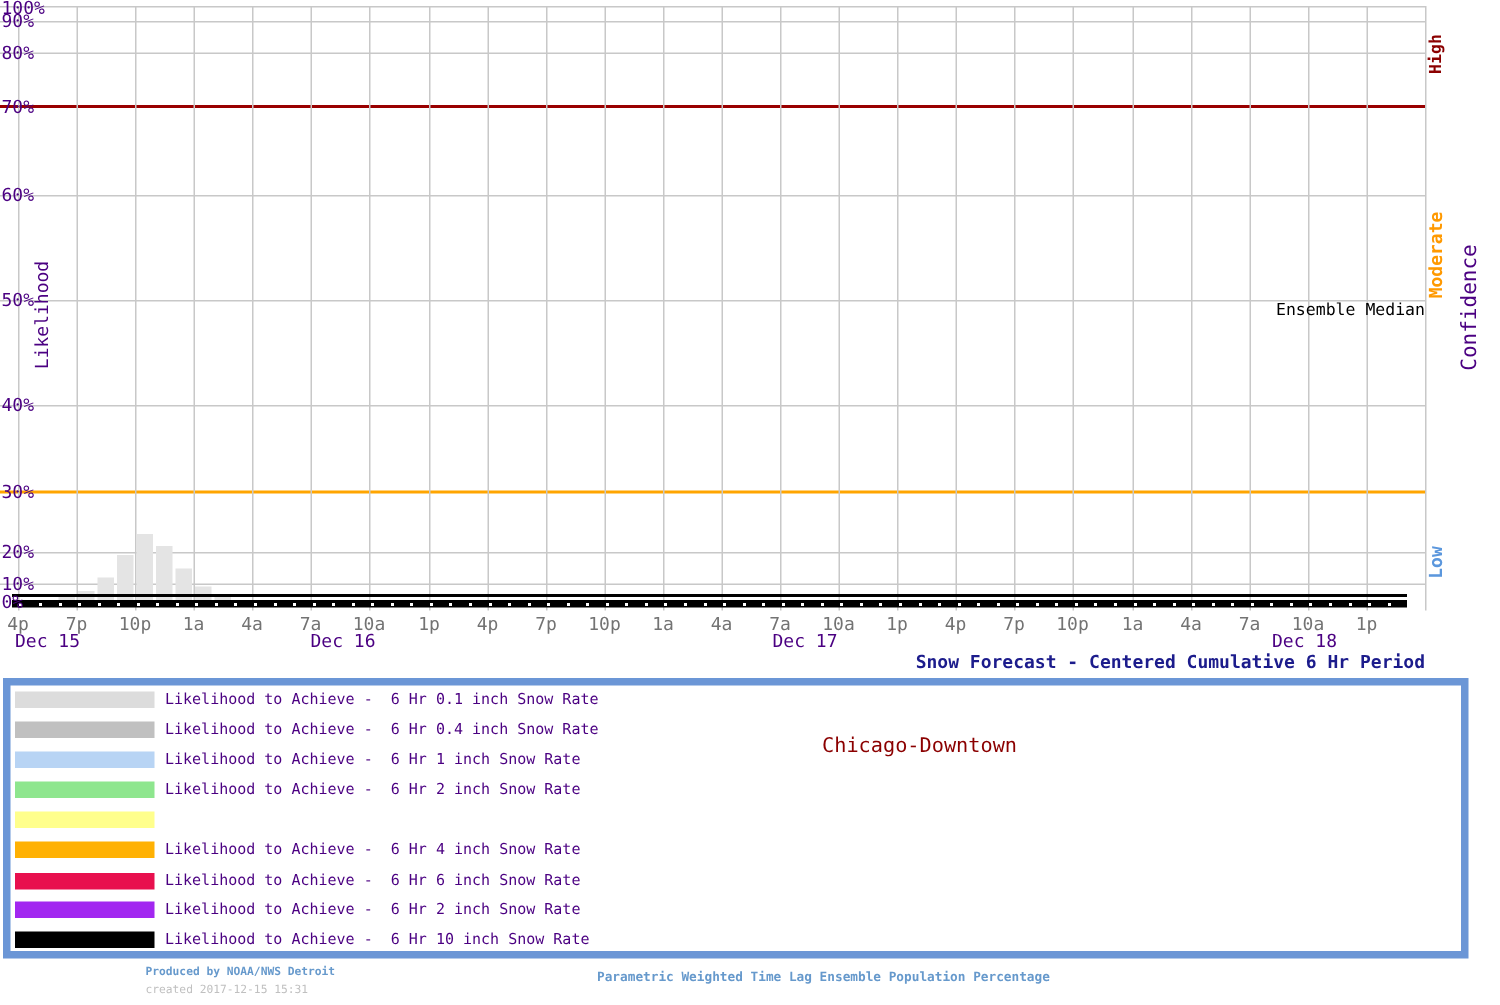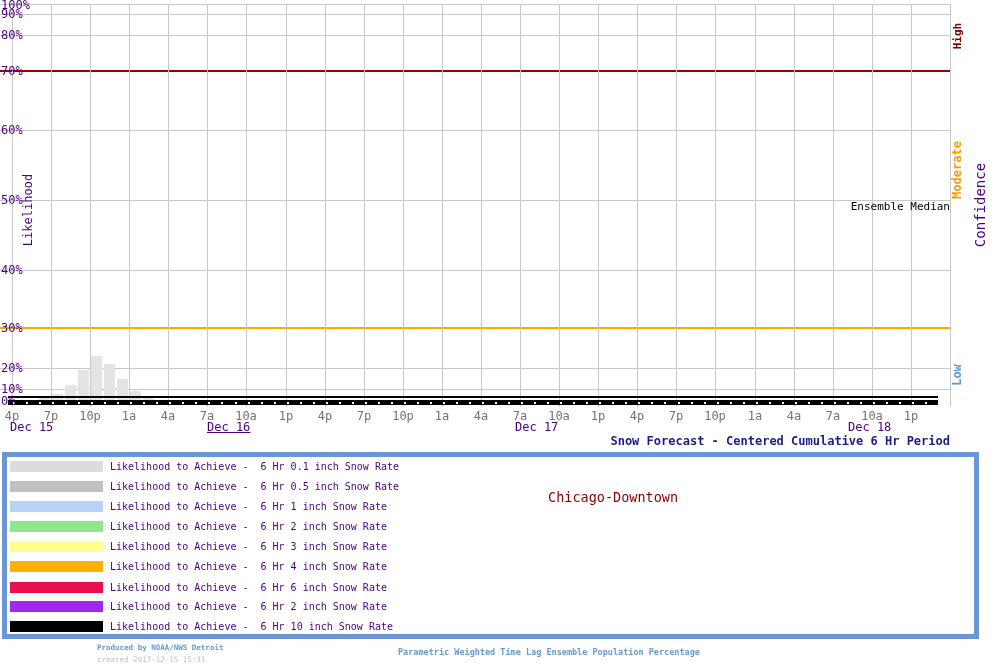--- a/index.html
+++ b/index.html
@@ -100,21 +100,21 @@
       <div class="xlab" style="left: 598px;">1p</div>
       <div class="xlab" style="left: 637px;">4p</div>
       <div class="xlab" style="left: 676px;">7p</div>
       <div class="xlab" style="left: 715px;">10p</div>
       <div class="xlab" style="left: 755px;">1a</div>
       <div class="xlab" style="left: 794px;">4a</div>
       <div class="xlab" style="left: 833px;">7a</div>
       <div class="xlab" style="left: 872px;">10a</div>
       <div class="xlab" style="left: 911px;">1p</div>
       <div class="datelab" style="left: 10px;">Dec 15</div>
-      <div class="datelab" style="left: 207px; text-decoration: underline;">Dec 16</div>
+      <div class="datelab" style="left: 207px;">Dec 16</div>
       <div class="datelab" style="left: 515px;">Dec 17</div>
       <div class="datelab" style="left: 848px;">Dec 18</div>
       <div class="vtext" style="left: 957px; top: 36px; font-weight: bold; font-size: 11px; color: rgb(139, 0, 0);">High</div>
       <div class="vtext" style="left: 957px; top: 170px; font-weight: bold; font-size: 12px; color: rgb(255, 153, 0);">Moderate</div>
       <div class="vtext" style="left: 957px; top: 375px; font-weight: bold; font-size: 12px; color: rgb(91, 151, 221);">Low</div>
     </div>
 
   <div class="vtext" style="left:28px;top:210px;font-size:12px;color:#4b0082;">Likelihood</div>
 
   <div class="vtext" style="left:980px;top:205px;font-size:14px;color:#4b0082;">Confidence</div>
@@ -124,33 +124,32 @@
   <div class="abs" style="left:0;top:434px;width:950px;text-align:right;font-size:12px;font-weight:bold;color:#1c1c8c;white-space:pre;">Snow Forecast - Centered Cumulative 6 Hr Period</div>
 
   <div id="legendbox" class="abs" style="left:2px;top:452px;width:967px;height:177px;border:5px solid #6b96d6;background:#fff;">
     <div class="abs" style="left:541px;top:32px;font-size:13.5px;color:#8b0000;white-space:pre;">Chicago-Downtown</div>
   <div class="legend-row" style="top: 3px; width: 600px;">
         <div class="swatch" style="background: rgb(220, 220, 220);"></div>
         <div class="legend-label">Likelihood to Achieve -  6 Hr 0.1 inch Snow Rate</div>
       </div>
       <div class="legend-row" style="top: 23px; width: 600px;">
         <div class="swatch" style="background: rgb(192, 192, 192);"></div>
-        <div class="legend-label">Likelihood to Achieve -  6 Hr 0.5 inch Snow Rate</div>
+        <div class="legend-label">Likelihood to Achieve -  6 Hr 0.4 inch Snow Rate</div>
       </div>
       <div class="legend-row" style="top: 43px; width: 600px;">
         <div class="swatch" style="background: rgb(184, 212, 244);"></div>
         <div class="legend-label">Likelihood to Achieve -  6 Hr 1 inch Snow Rate</div>
       </div>
       <div class="legend-row" style="top: 63px; width: 600px;">
         <div class="swatch" style="background: rgb(142, 230, 142);"></div>
         <div class="legend-label">Likelihood to Achieve -  6 Hr 2 inch Snow Rate</div>
       </div>
       <div class="legend-row" style="top: 83px; width: 600px;">
         <div class="swatch" style="background: rgb(255, 255, 140);"></div>
-        <div class="legend-label">Likelihood to Achieve -  6 Hr 3 inch Snow Rate</div>
       </div>
       <div class="legend-row" style="top: 103px; width: 600px;">
         <div class="swatch" style="background: rgb(255, 177, 3);"></div>
         <div class="legend-label">Likelihood to Achieve -  6 Hr 4 inch Snow Rate</div>
       </div>
       <div class="legend-row" style="top: 124px; width: 600px; text-align: right;">
         <div class="swatch" style="background: rgb(232, 16, 78);"></div>
         <div class="legend-label">Likelihood to Achieve -  6 Hr 6 inch Snow Rate</div>
       </div>
       <div class="legend-row" style="top: 143px; width: 600px;">

